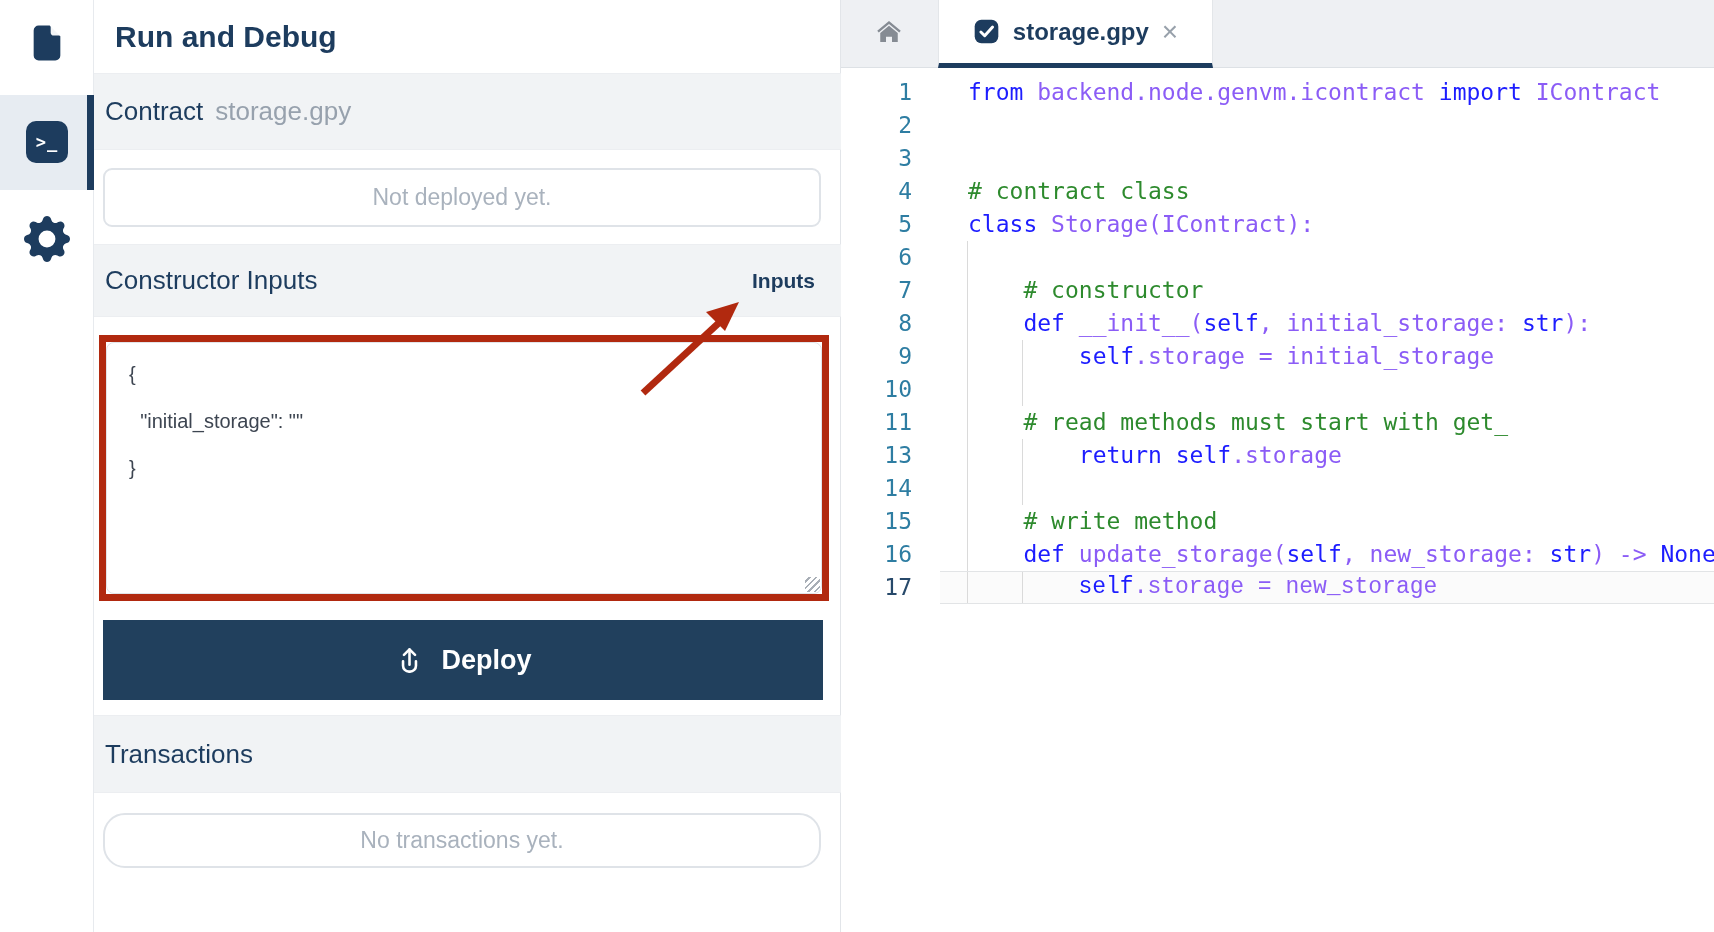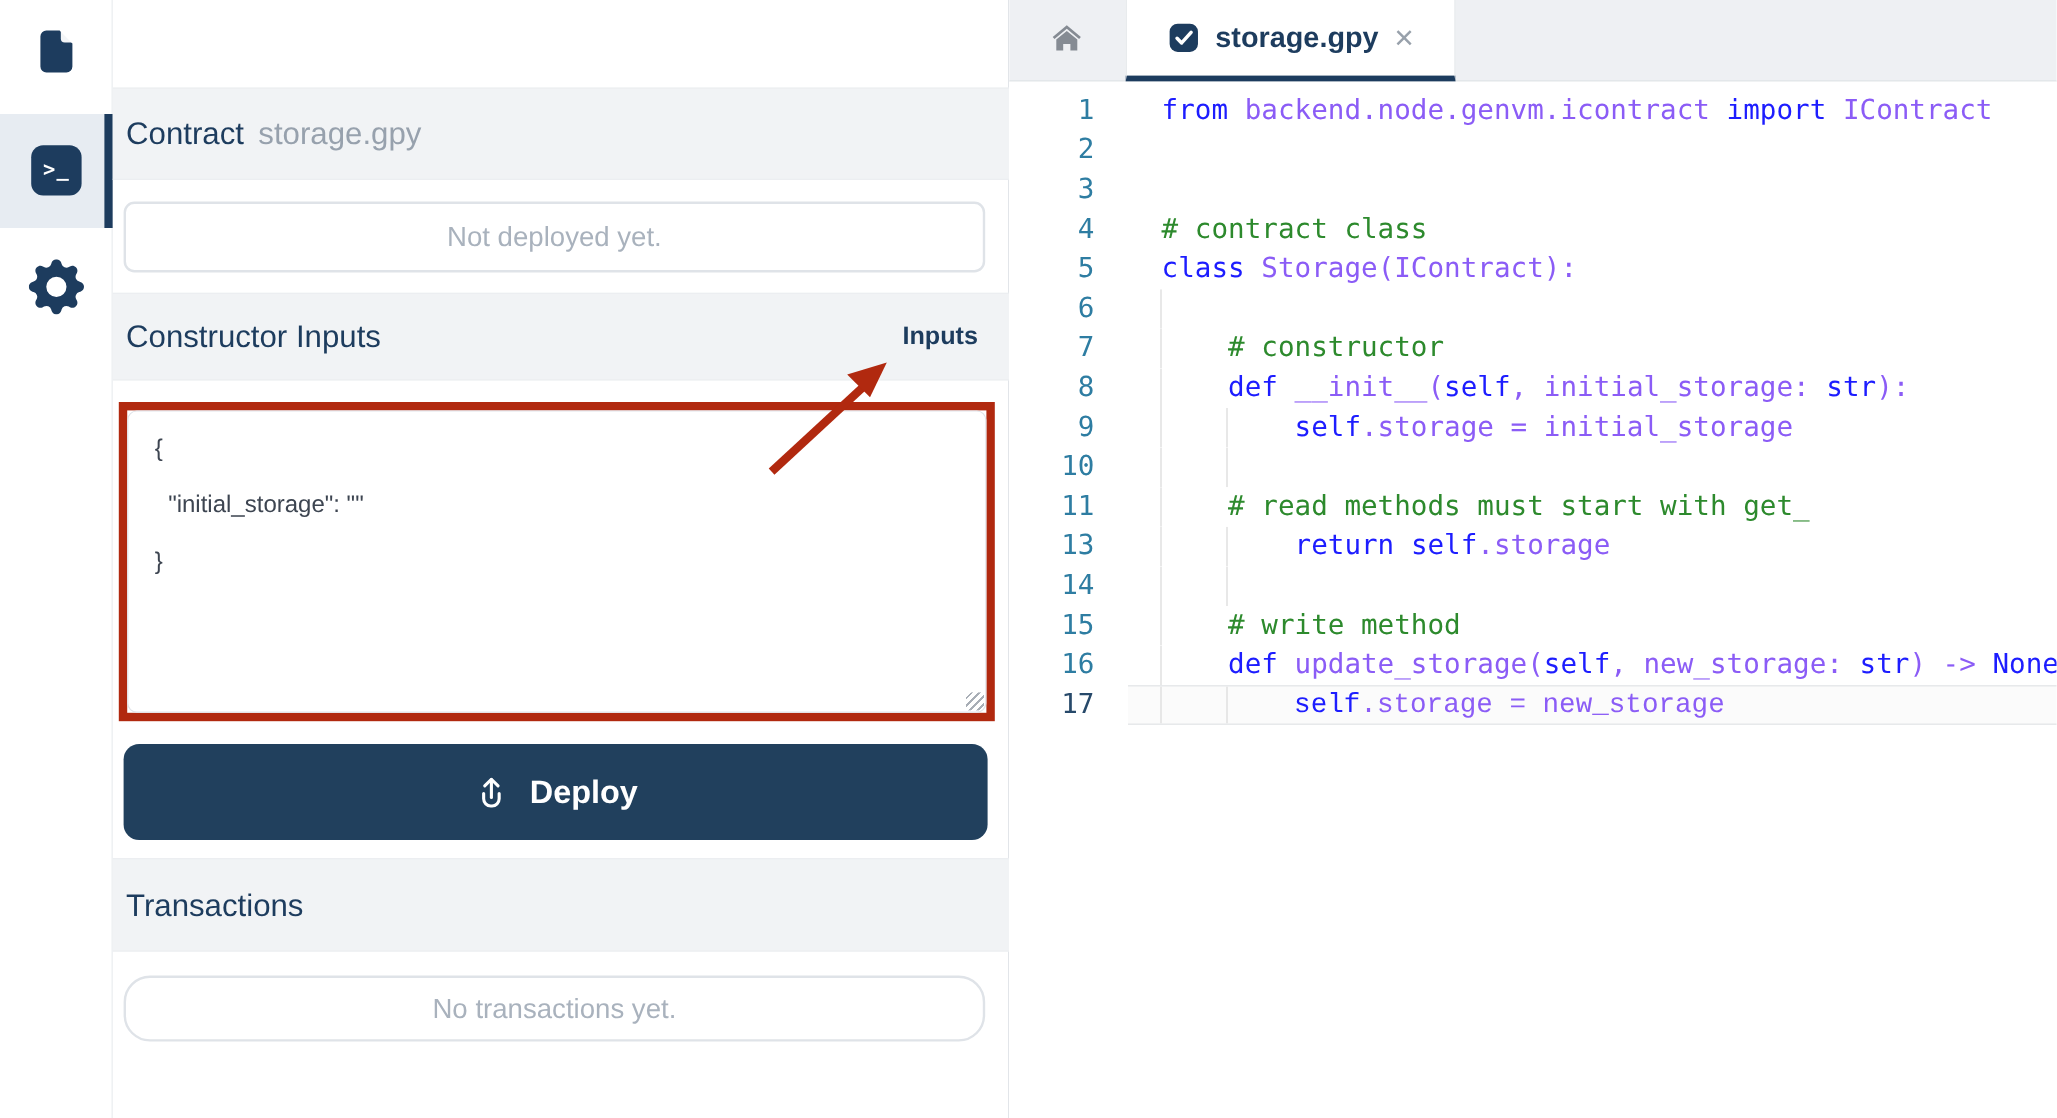--- a/index.html
+++ b/index.html
@@ -44,21 +44,21 @@
   .box-deploy{top:168px;height:59px;}
   .box-tx{top:813px;height:55px;border-radius:22px;}
   .redwrap{position:absolute;left:5px;top:335px;width:730px;height:266px;
     border:7px solid var(--red);background:#fff;}
   .redwrap textarea{width:100%;height:100%;resize:none;border:1px solid #e1e4e9;border-radius:8px;
     padding:8px 0 0 22px;font-family:"Liberation Sans",sans-serif;font-size:20px;line-height:47px;
     color:#3d4551;outline:none;display:block;}
   .grip{position:absolute;right:2px;bottom:2px;width:15px;height:15px;
     background:repeating-linear-gradient(-45deg,transparent,transparent 3px,#a8aeb6 3px,#a8aeb6 4.6px);}
   .deploy-btn{position:absolute;left:9px;top:620px;width:720px;height:80px;background:var(--navy-btn);
-    color:#fff;border:none;border-radius:13px;display:flex;align-items:center;justify-content:center;
+    color:#fff;border:none;border-radius:0;display:flex;align-items:center;justify-content:center;
     gap:16px;font-size:27px;font-weight:600;cursor:pointer;font-family:inherit;}
   .arrow-overlay{position:absolute;left:0;top:0;width:747px;height:932px;pointer-events:none;}
 
   
   .editor{position:absolute;left:841px;top:0;width:873px;height:932px;background:#fff;overflow:hidden;}
   .tabbar{position:absolute;left:0;top:0;width:873px;height:68px;background:var(--tabbar);
     border-bottom:1px solid #dde1e5;}
   .home-btn{position:absolute;left:24px;top:0;width:48px;height:67px;display:flex;align-items:center;
     justify-content:center;background:transparent;border:none;cursor:pointer;}
   .tab{position:absolute;left:97px;top:0;width:275px;height:68px;background:#fff;
@@ -102,20 +102,21 @@
     <button class="rail-btn" style="top:196px">
       <span>
         <svg width="46" height="46" viewBox="0 0 16 16" fill="#1d3c5e">
           <path d="M9.405 1.05c-.413-1.4-2.397-1.4-2.81 0l-.1.34a1.464 1.464 0 0 1-2.105.872l-.31-.17c-1.283-.698-2.686.705-1.987 1.987l.169.311c.446.82.023 1.841-.872 2.105l-.34.1c-1.4.413-1.4 2.397 0 2.81l.34.1a1.464 1.464 0 0 1 .872 2.105l-.17.31c-.698 1.283.705 2.686 1.987 1.987l.311-.169a1.464 1.464 0 0 1 2.105.872l.1.34c.413 1.4 2.397 1.4 2.81 0l.1-.34a1.464 1.464 0 0 1 2.105-.872l.31.17c1.283.698 2.686-.705 1.987-1.987l-.169-.311a1.464 1.464 0 0 1 .872-2.105l.34-.1c1.4-.413 1.4-2.397 0-2.81l-.34-.1a1.464 1.464 0 0 1-.872-2.105l.17-.31c.698-1.283-.705-2.686-1.987-1.987l-.311.169a1.464 1.464 0 0 1-2.105-.872l-.1-.34zM8 10.93a2.929 2.929 0 1 1 0-5.86 2.929 2.929 0 0 1 0 5.858z"></path>
         </svg>
       </span>
     </button>
   </aside>
 
   <section class="panel">
+    <h1 class="panel-title">Run and Debug</h1>
 
     <div class="sec sec-contract">
       <span class="lbl">Contract</span>
       <span class="file">storage.gpy</span>
     </div>
 
     <div class="empty-box box-deploy">
       <span>Not deployed yet.</span>
     </div>
 

